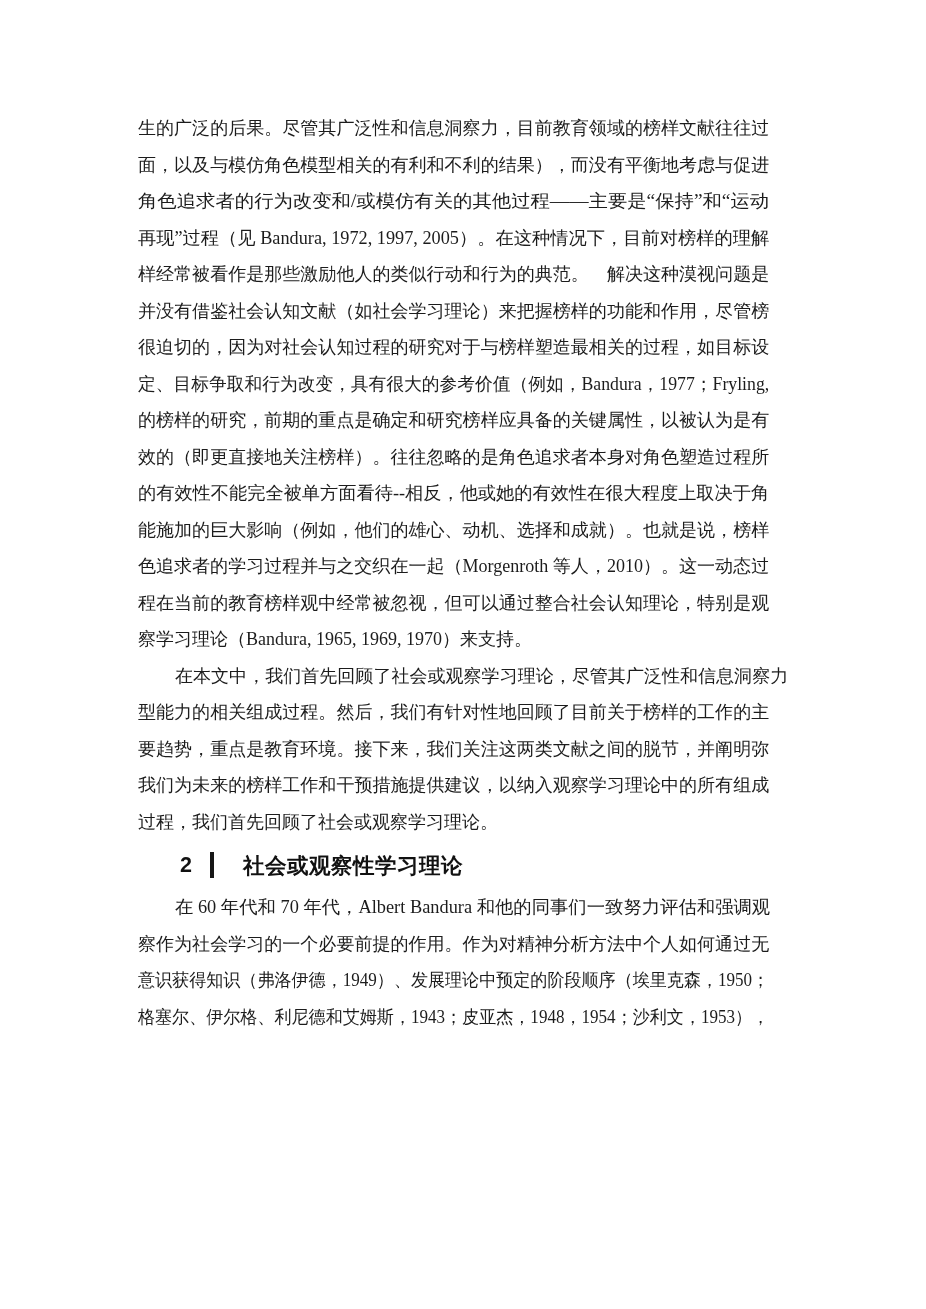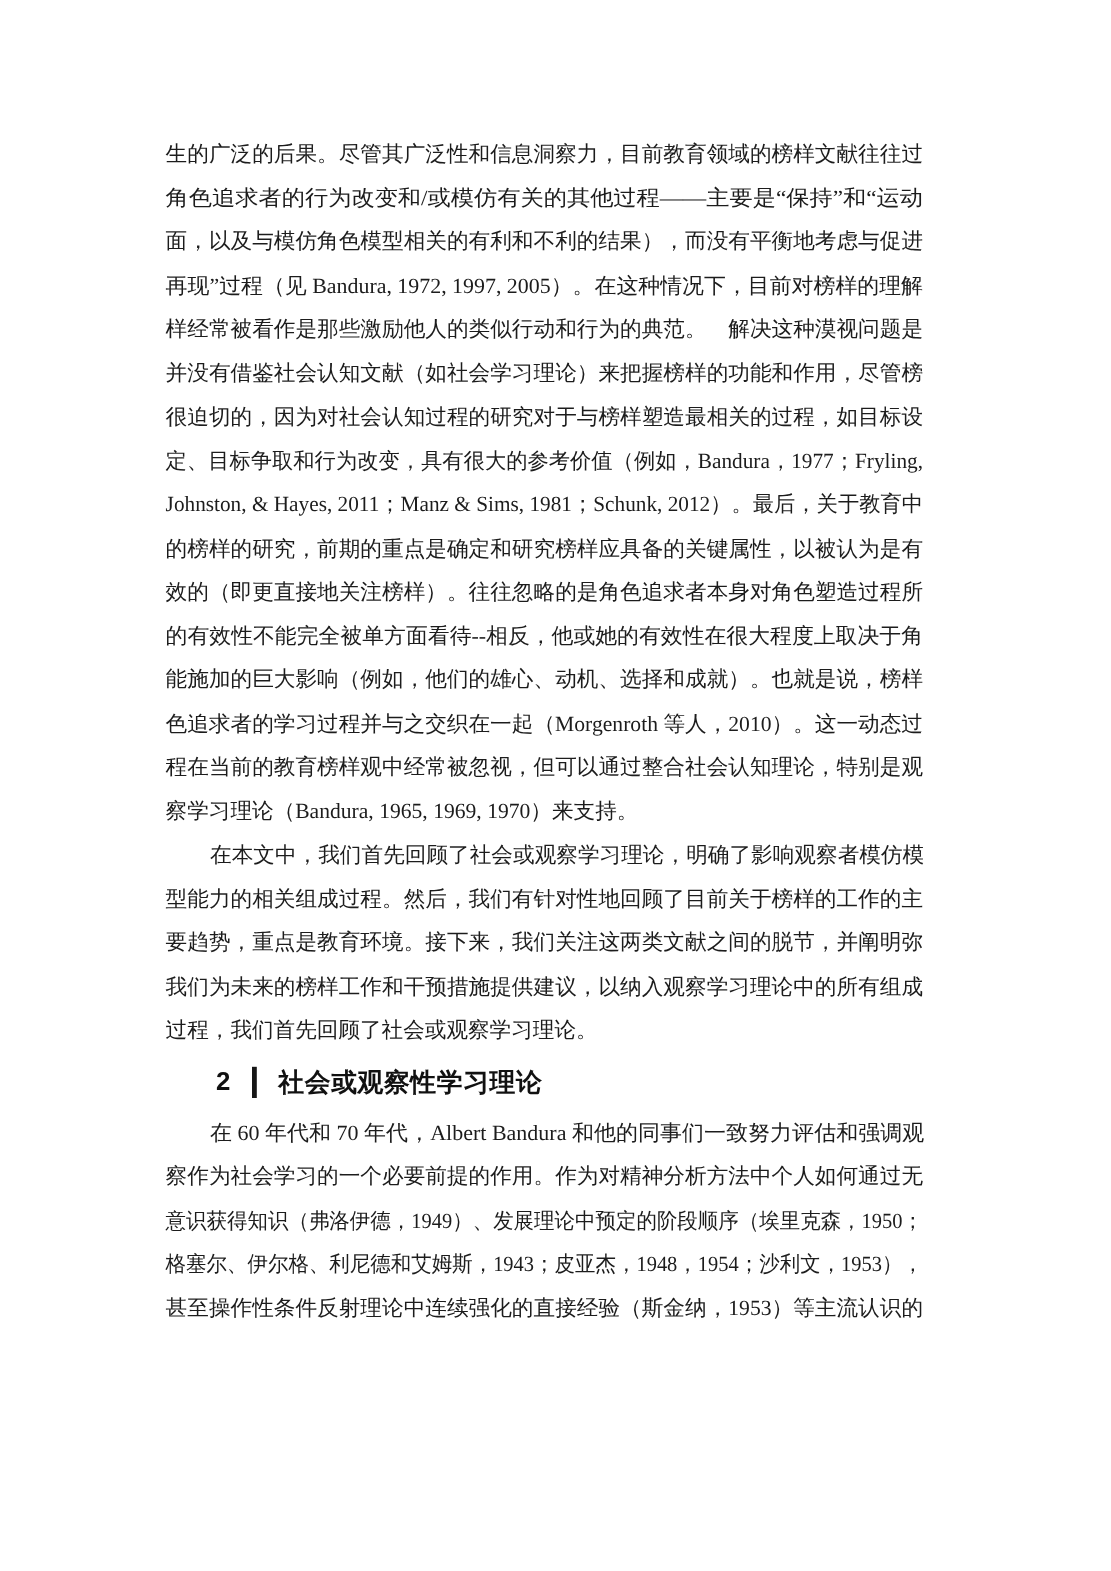--- a/index.html
+++ b/index.html
@@ -48,63 +48,61 @@
     color: #111111;
   }
   .section-heading .h-num { margin-right: 18px; }
   .section-heading .h-bar {
     width: 4px;
     height: 26px;
     background: #161616;
     margin-right: 18px;
     flex: 0 0 auto;
   }
-  .section-heading .h-title { letter-spacing: 0.5px; }
+  .section-heading .h-title { letter-spacing: 0.5px; margin-left: 11px; }
 </style>
 </head>
 <body>
 
 <div class="page">
   <div class="content">
 
     <div>
       <div class="line"><span style="transform: scaleX(1.0019);">生的广泛的后果。尽管其广泛性和信息洞察力，目前教育领域的榜样文献往往过</span></div>
+      <div class="line"><span style="transform: scaleX(1.0019);">面，以及与模仿角色模型相关的有利和不利的结果），而没有平衡地考虑与促进</span></div>
       <div class="line"><span style="transform: scaleX(1.0753);">角色追求者的行为改变和/或模仿有关的其他过程——主要是“保持”和“运动</span></div>
-      <div class="line"><span style="transform: scaleX(1.0019);">面，以及与模仿角色模型相关的有利和不利的结果），而没有平衡地考虑与促进</span></div>
       <div class="line"><span style="transform: scaleX(1.014);">再现”过程（见 Bandura, 1972, 1997, 2005）。在这种情况下，目前对榜样的理解</span></div>
       <div class="line"><span style="transform: scaleX(1.0019);">样经常被看作是那些激励他人的类似行动和行为的典范。　解决这种漠视问题是</span></div>
       <div class="line"><span style="transform: scaleX(1.0019);">并没有借鉴社会认知文献（如社会学习理论）来把握榜样的功能和作用，尽管榜</span></div>
       <div class="line"><span style="transform: scaleX(1.0019);">很迫切的，因为对社会认知过程的研究对于与榜样塑造最相关的过程，如目标设</span></div>
       <div class="line"><span style="transform: scaleX(0.9855);">定、目标争取和行为改变，具有很大的参考价值（例如，Bandura，1977；Fryling,</span></div>
-      <div class="line"><span style="transform: scaleX(0.9849);">Johnston, &amp; Hayes, 2011；Manz &amp; Sims, 1981；Schunk, 2012）。最后，关于教育中</span></div>
       <div class="line"><span style="transform: scaleX(1.0019);">的榜样的研究，前期的重点是确定和研究榜样应具备的关键属性，以被认为是有</span></div>
       <div class="line"><span style="transform: scaleX(1.0019);">效的（即更直接地关注榜样）。往往忽略的是角色追求者本身对角色塑造过程所</span></div>
       <div class="line"><span style="transform: scaleX(1.0115);">的有效性不能完全被单方面看待--相反，他或她的有效性在很大程度上取决于角</span></div>
       <div class="line"><span style="transform: scaleX(1.0019);">能施加的巨大影响（例如，他们的雄心、动机、选择和成就）。也就是说，榜样</span></div>
       <div class="line"><span style="transform: scaleX(1.0016);">色追求者的学习过程并与之交织在一起（Morgenroth 等人，2010）。这一动态过</span></div>
       <div class="line"><span style="transform: scaleX(1.0019);">程在当前的教育榜样观中经常被忽视，但可以通过整合社会认知理论，特别是观</span></div>
       <div class="line no-fit"><span>察学习理论（Bandura, 1965, 1969, 1970）来支持。</span></div>
     </div>
 
     <div>
-      <div class="line indent"><span style="transform: scaleX(1.002);">在本文中，我们首先回顾了社会或观察学习理论，明确了影响观察者模仿模</span></div>
+      <div class="line indent"><span style="transform: scaleX(1.002);">在本文中，我们首先回顾了社会或观察学习理论，尽管其广泛性和信息洞察力</span></div>
       <div class="line"><span style="transform: scaleX(1.0019);">型能力的相关组成过程。然后，我们有针对性地回顾了目前关于榜样的工作的主</span></div>
       <div class="line"><span style="transform: scaleX(1.0019);">要趋势，重点是教育环境。接下来，我们关注这两类文献之间的脱节，并阐明弥</span></div>
       <div class="line"><span style="transform: scaleX(1.0019);">我们为未来的榜样工作和干预措施提供建议，以纳入观察学习理论中的所有组成</span></div>
       <div class="line no-fit"><span>过程，我们首先回顾了社会或观察学习理论。</span></div>
     </div>
 
     <div class="section-heading">
       <span class="h-num">2</span>
       <span class="h-bar"></span>
       <span class="h-title">社会或观察性学习理论</span>
     </div>
 
     <div>
       <div class="line indent"><span style="transform: scaleX(1.0192);">在 60 年代和 70 年代，Albert Bandura 和他的同事们一致努力评估和强调观</span></div>
       <div class="line"><span style="transform: scaleX(1.0019);">察作为社会学习的一个必要前提的作用。作为对精神分析方法中个人如何通过无</span></div>
       <div class="line"><span style="transform: scaleX(0.9477);">意识获得知识（弗洛伊德，1949）、发展理论中预定的阶段顺序（埃里克森，1950；</span></div>
       <div class="line"><span style="transform: scaleX(0.9477);">格塞尔、伊尔格、利尼德和艾姆斯，1943；皮亚杰，1948，1954；沙利文，1953），</span></div>
-      <div class="line"><span style="transform: scaleX(1.0019);">甚至操作性条件反射理论中连续强化的直接经验（斯金纳，1953）等主流认识的</span></div>
     </div>
 
   </div>
 </div>
 
 </body></html>

